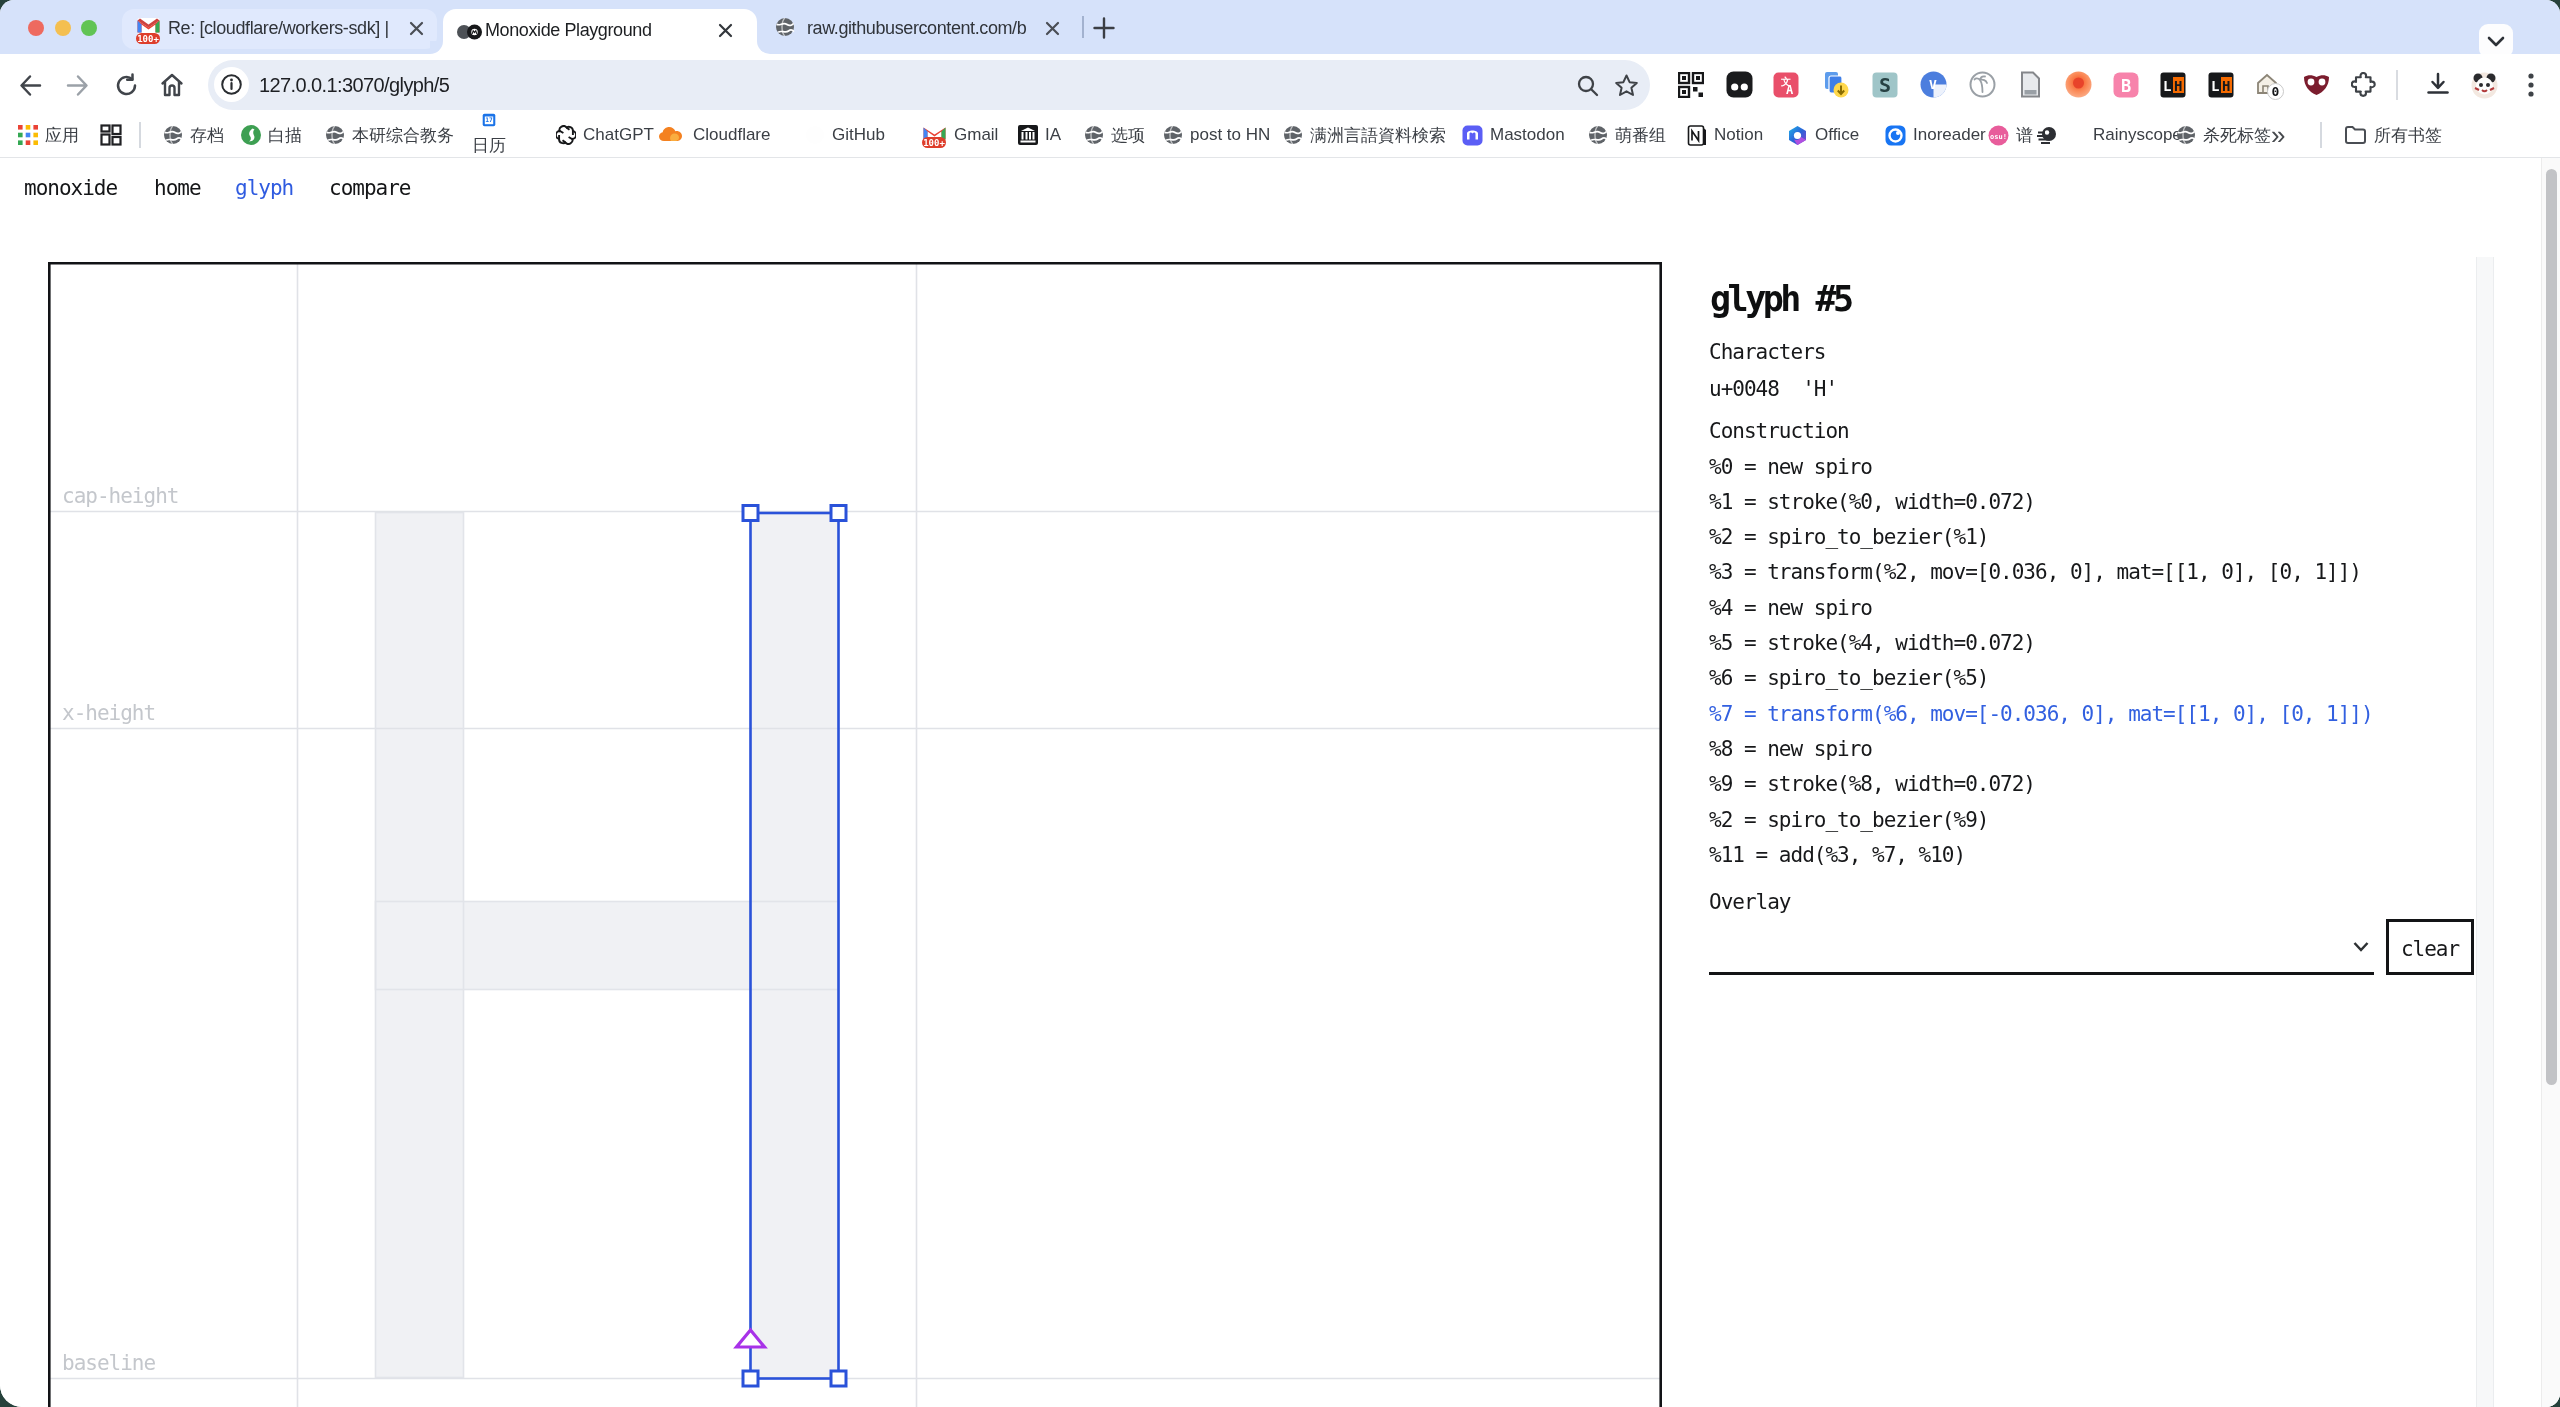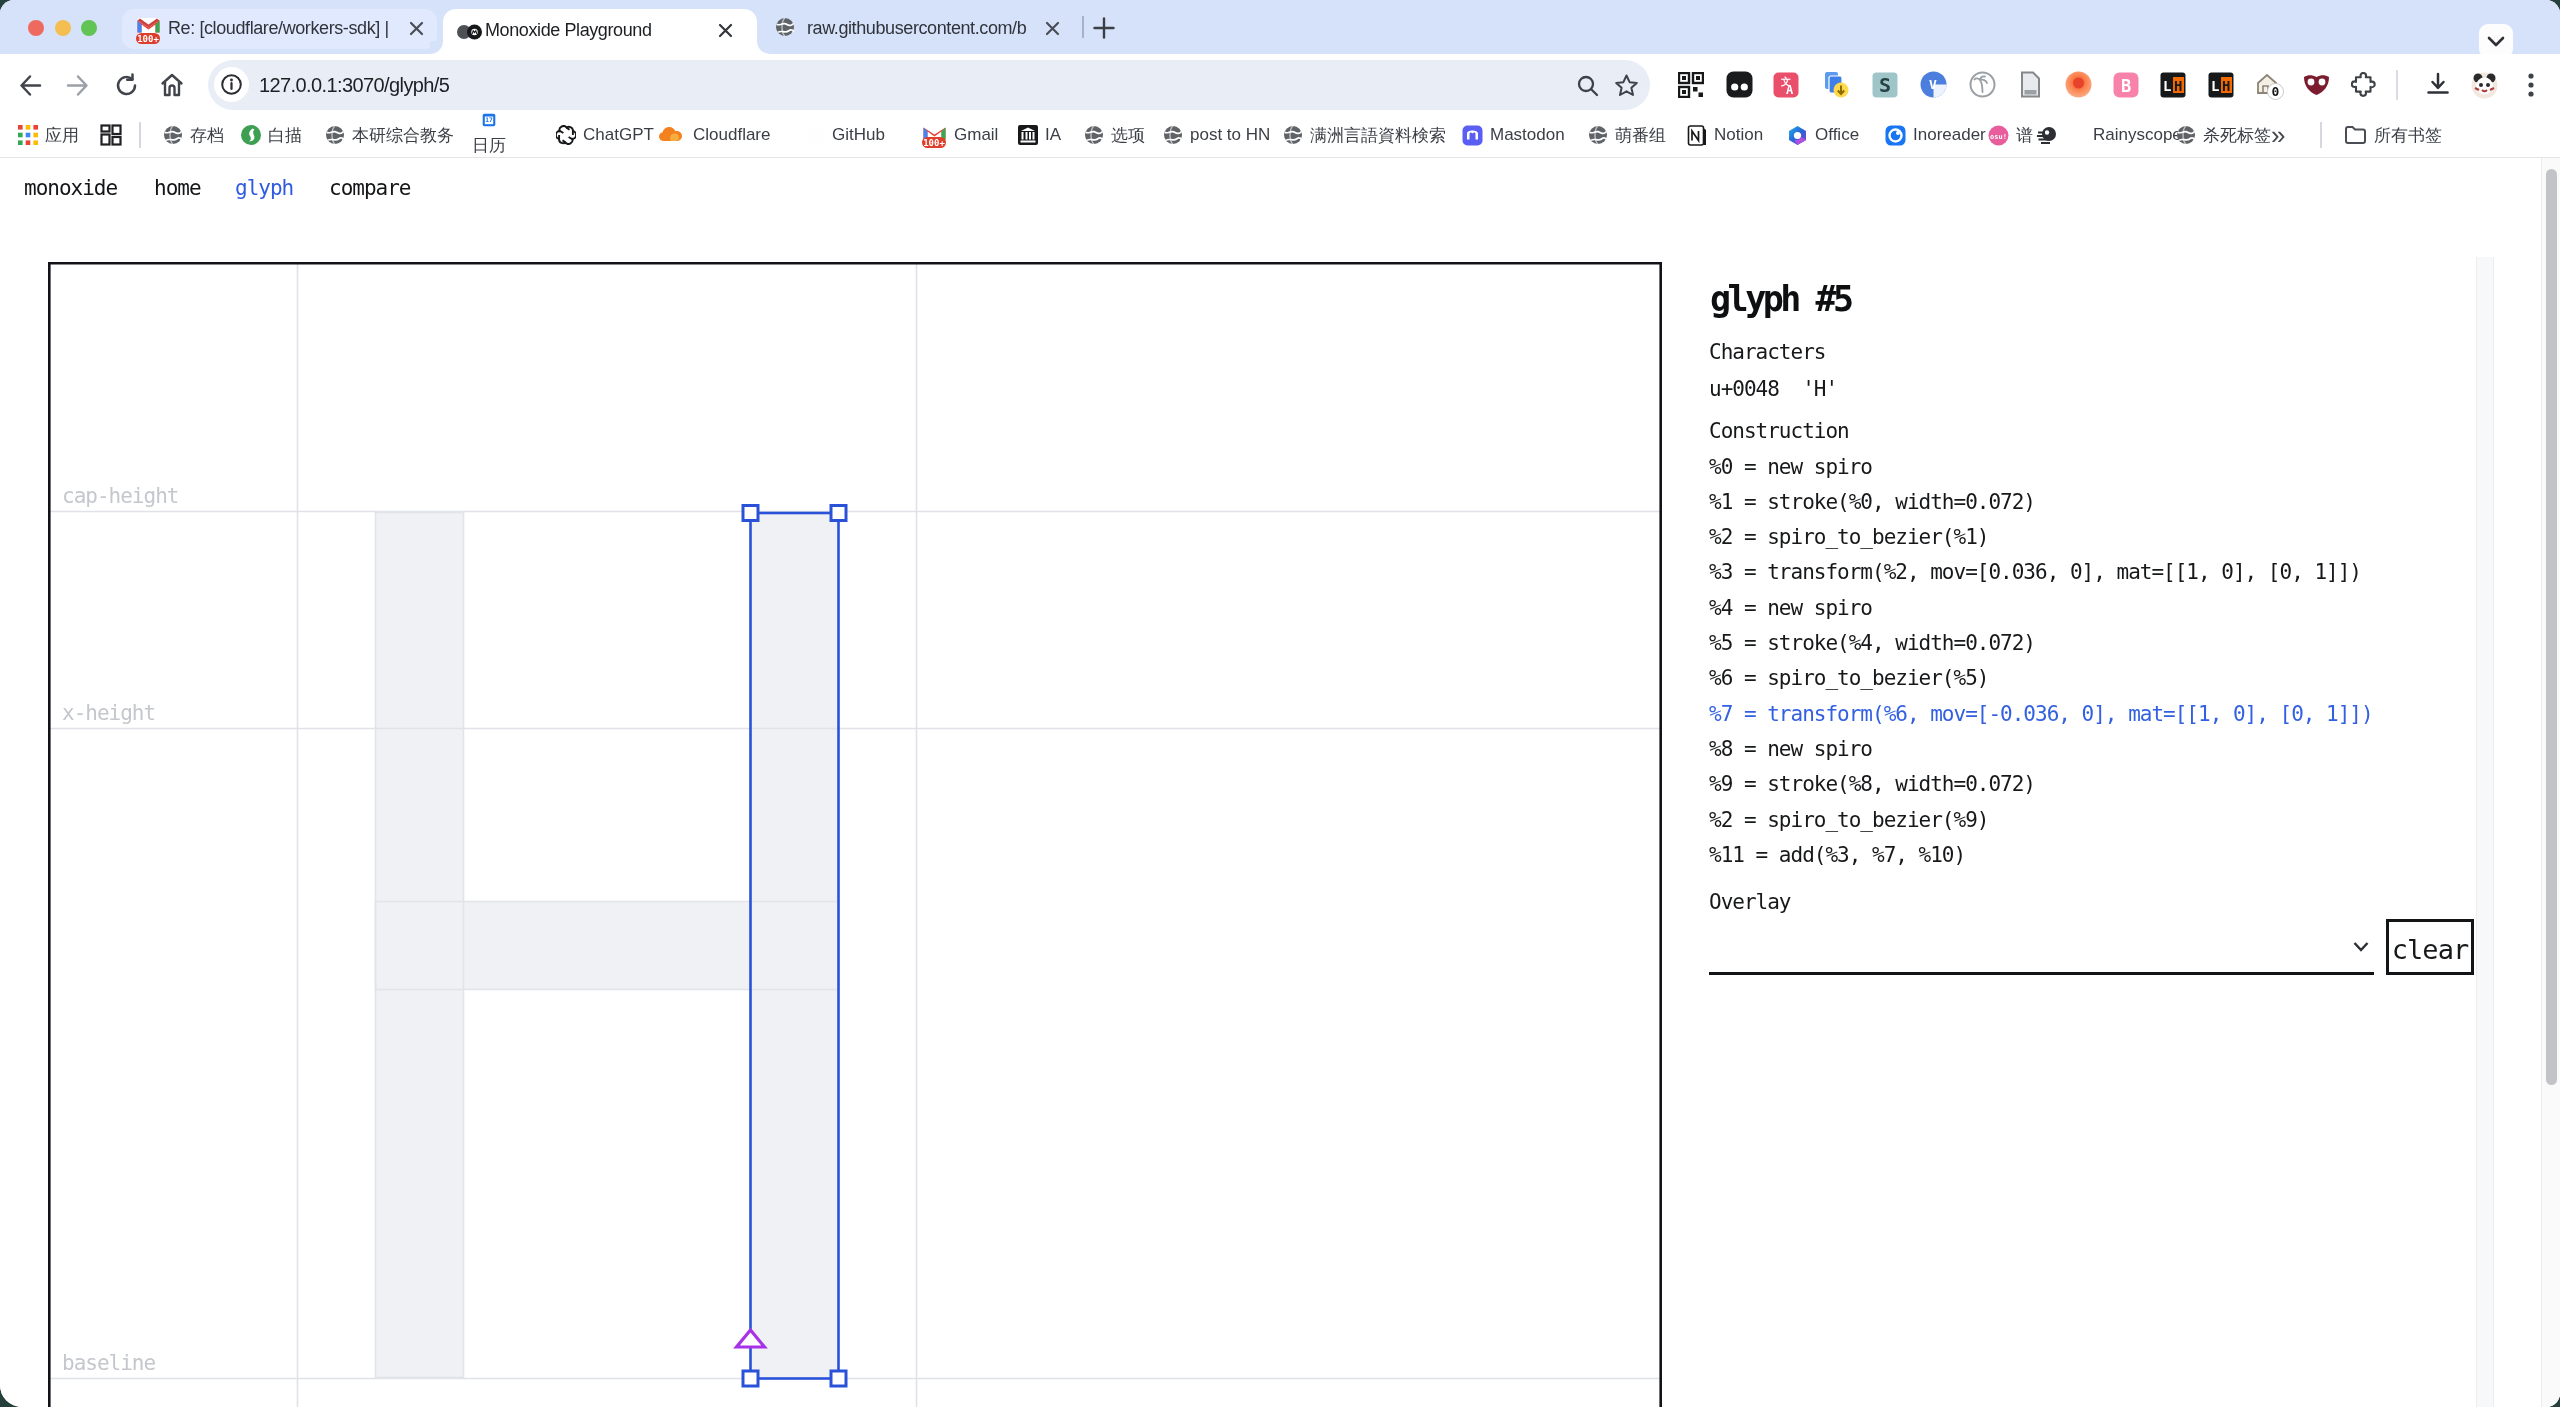--- a/index.html
+++ b/index.html
@@ -38,21 +38,21 @@
   .mono{font-family:"DejaVu Sans Mono",monospace;}
   .navlink{position:absolute;top:175.9px;font-family:"DejaVu Sans Mono",monospace;font-size:21px;letter-spacing:-1px;color:#141517;text-decoration:none;}
   .navlink.active{color:#2f5be0;}
   
   .ptext{position:absolute;font-family:"DejaVu Sans Mono",monospace;font-size:21px;letter-spacing:-1px;color:#17181a;white-space:pre;}
   .ptitle{position:absolute;left:1710px;top:278.5px;font-family:"DejaVu Sans Mono",monospace;font-size:35px;letter-spacing:-3.5px;font-weight:bold;color:#0e0f10;}
   .codeline{position:absolute;left:1709px;font-family:"DejaVu Sans Mono",monospace;font-size:21px;letter-spacing:-1px;color:#17181a;white-space:pre;}
   .codeline.hl{color:#3260e0;}
   .overlay-line{position:absolute;left:1709px;top:972px;width:664.5px;height:3px;background:#131416;}
   .clearbtn{position:absolute;left:2386px;top:919px;width:88px;height:56px;border:3.5px solid #131416;box-sizing:border-box;display:flex;align-items:center;justify-content:center;background:#fff;padding:0;}
-  .clearbtn span{font-family:"DejaVu Sans Mono",monospace;font-size:27px;letter-spacing:-1px;color:#17181a;position:relative;top:2px;}
+  .clearbtn span{font-family:"DejaVu Sans Mono",monospace;font-size:21px;letter-spacing:-1px;color:#17181a;position:relative;top:2px;}
   
   .panel-scroll{position:absolute;left:2476px;top:257px;width:18px;height:1150px;background:#f7f8f9;border-left:1.5px solid #ebedef;border-right:1.5px solid #ebedef;box-sizing:border-box;}
   .win-scroll{position:absolute;left:2541px;top:158px;width:19px;height:1249px;background:#fafafa;border-left:1px solid #ececec;}
   .win-thumb{position:absolute;left:2545.5px;top:169px;width:11px;height:916px;border-radius:6px;background:#c2c3c6;}
   svg text{font-family:"DejaVu Sans Mono",monospace;}
 </style>
 </head>
 <body>
 
 <div class="desktop">

